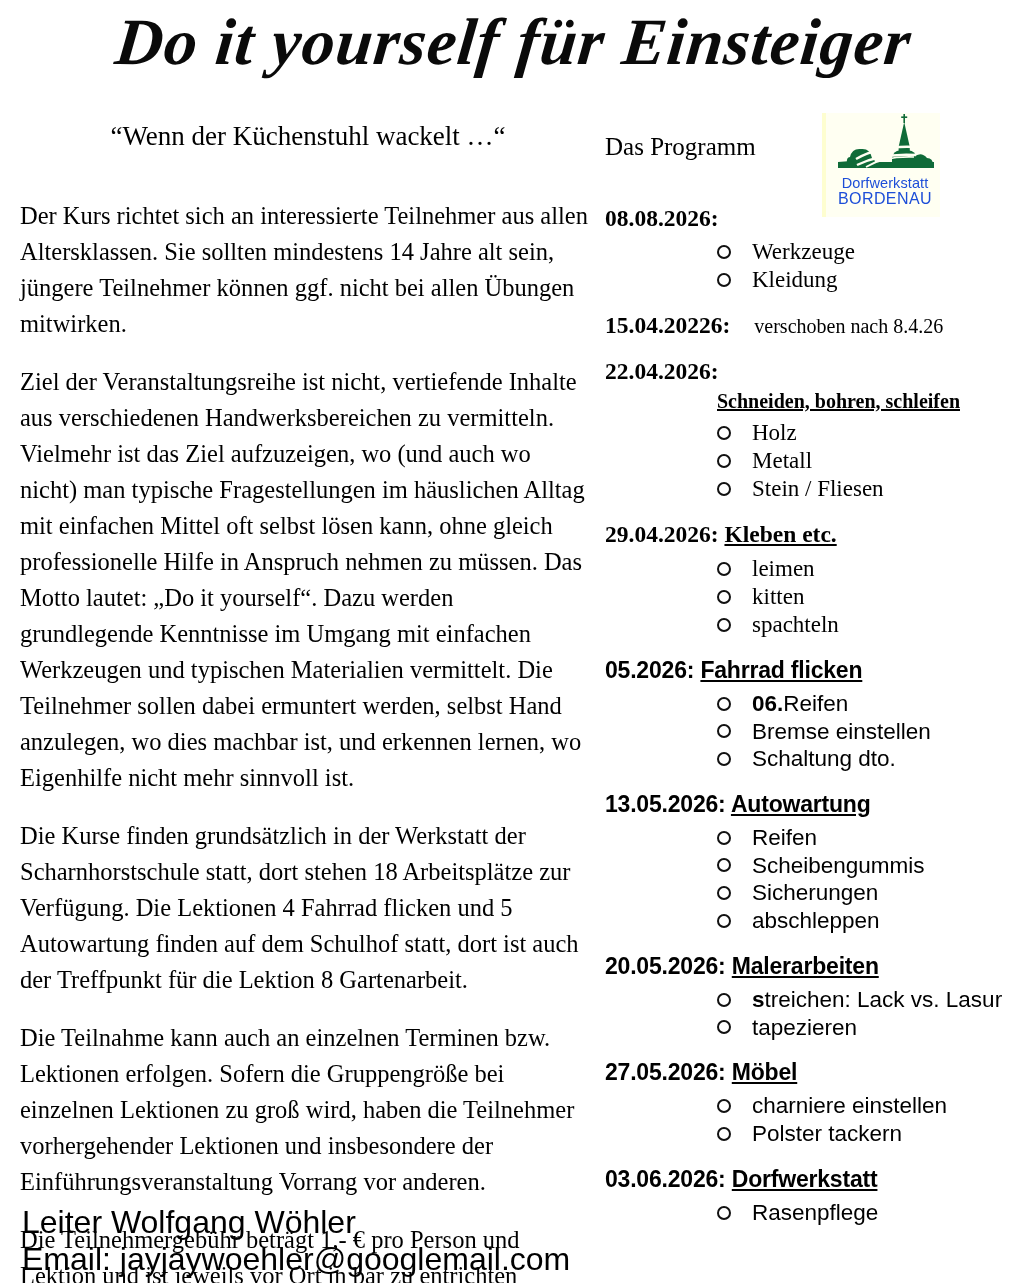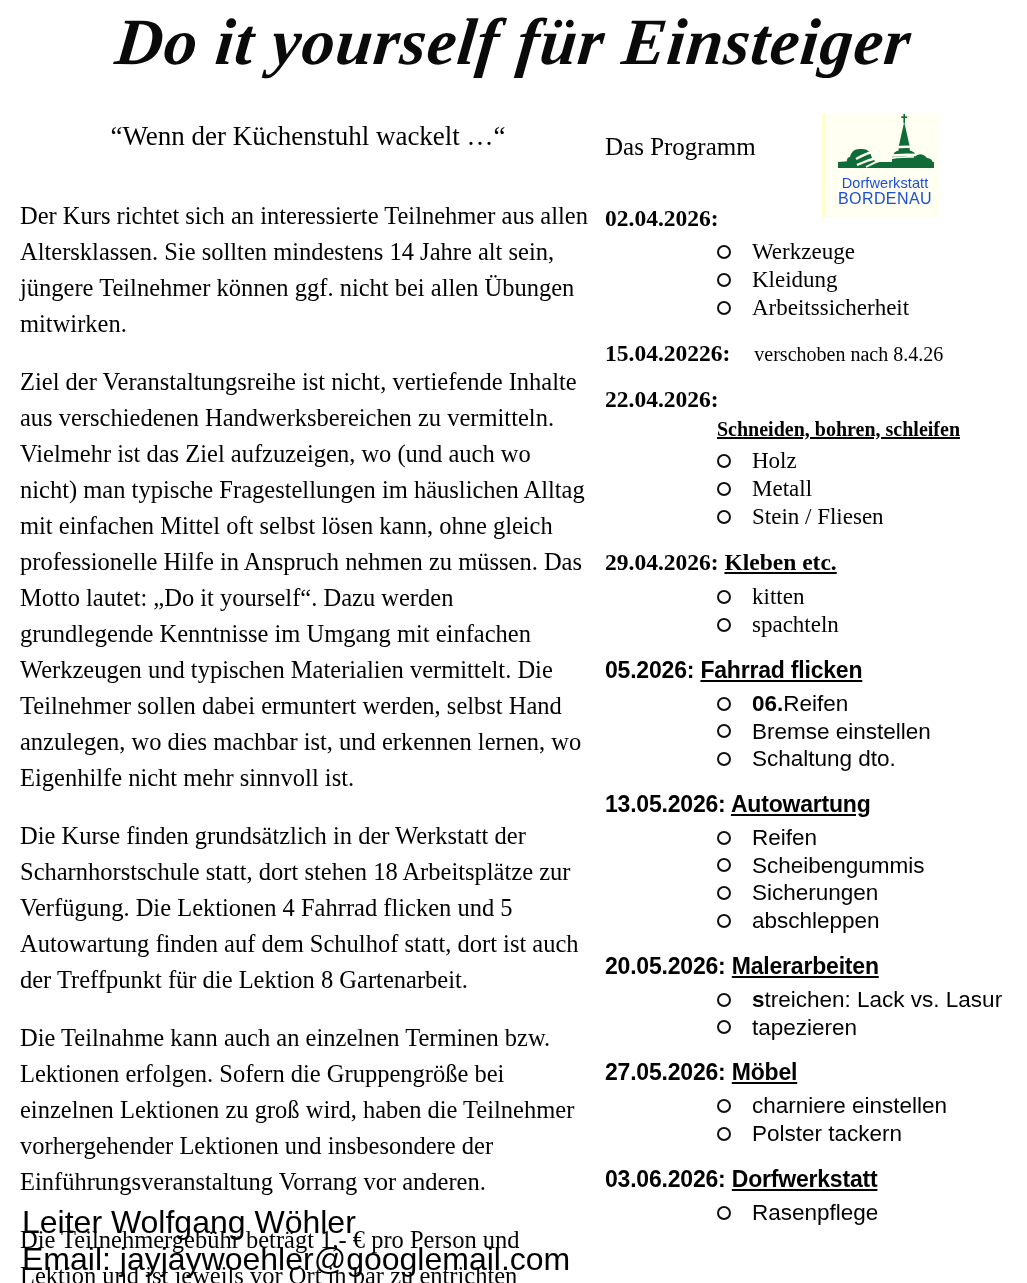--- a/index.html
+++ b/index.html
@@ -225,45 +225,45 @@
     </g>
   </svg>
   <div class="logo-cap l1">Dorfwerkstatt</div>
   <div class="logo-cap l2">BORDENAU</div>
 </div>
 
 <div class="right-col">
   <div class="prog-title">Das Programm</div>
   <div id="program-entries">
       <div class="entry">
-        <div class="entry-head serif"><span>02.04.2026:</span></div>
+        <div class="entry-head serif"><span>08.08.2026:</span></div>
         <ul class="bullets serif-items">
           <li><span class="ring"></span><span>Werkzeuge</span></li>
           <li><span class="ring"></span><span>Kleidung</span></li>
-          <li><span class="ring"></span><span>Arbeitssicherheit</span></li>
         </ul>
         <div class="spacer-sm"></div>
       </div>
       <div class="entry">
         <div class="entry-head serif"><span>15.04.20226:</span><span class="note">verschoben nach 8.4.26</span></div>
         <div class="spacer-sm"></div>
       </div>
       <div class="entry">
         <div class="entry-head serif"><span>22.04.2026:</span></div>
         <div class="topic-line">Schneiden, bohren, schleifen</div>
         <ul class="bullets serif-items">
           <li><span class="ring"></span><span>Holz</span></li>
           <li><span class="ring"></span><span>Metall</span></li>
           <li><span class="ring"></span><span>Stein / Fliesen</span></li>
         </ul>
         <div class="spacer-sm"></div>
       </div>
       <div class="entry">
         <div class="entry-head serif"><span>29.04.2026:</span> <span class="topic">Kleben etc.</span></div>
         <ul class="bullets serif-items">
+          <li><span class="ring"></span><span>leimen</span></li>
           <li><span class="ring"></span><span>kitten</span></li>
           <li><span class="ring"></span><span>spachteln</span></li>
         </ul>
         <div class="spacer-sm"></div>
       </div>
       <div class="entry">
         <div class="entry-head sans"><span>05.2026:</span> <span class="topic">Fahrrad flicken</span></div>
         <ul class="bullets sans-items">
           <li><span class="ring"></span><span><span class="b0">06.</span>Reifen</span></li>
           <li><span class="ring"></span><span>Bremse einstellen</span></li>

